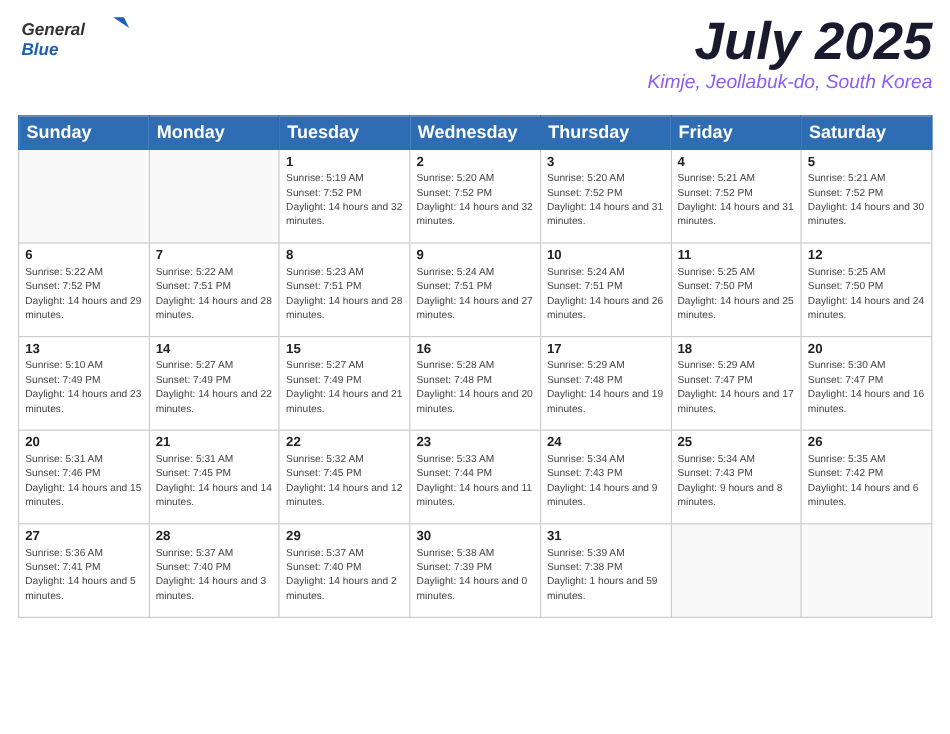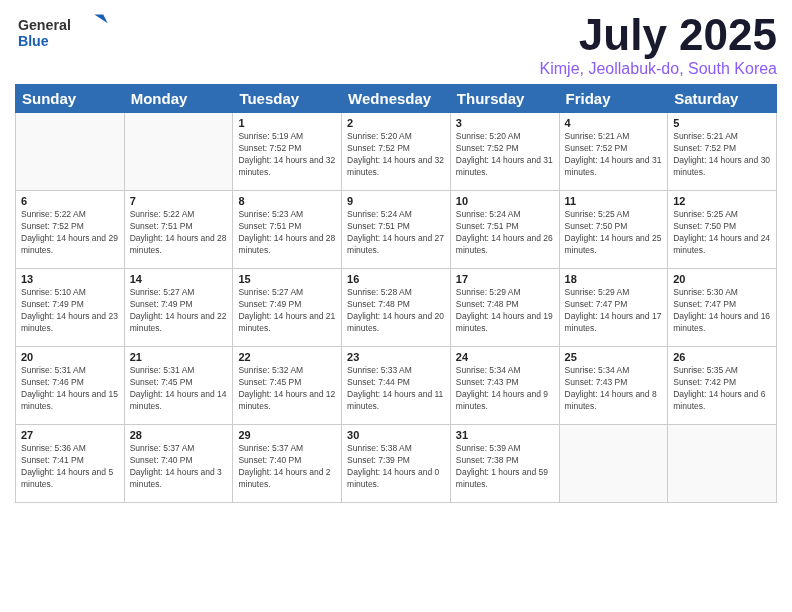--- a/index.html
+++ b/index.html
@@ -13,21 +13,22 @@
     .page {
       width: 792px;
       height: 612px;
       padding: 10px 15px;
       background: #fff;
     }
     .header {
       display: flex;
       justify-content: space-between;
       align-items: flex-start;
-      margin-bottom: 6px;
+      margin-bottom: 18px;
+      font-style: italic;
     }
     .logo {
       display: flex;
       flex-direction: column;
       align-items: flex-start;
     }
     .title-block {
       text-align: right;
     }
     .calendar-title {
@@ -310,21 +311,21 @@
           <span>Sunrise: 5:34 AM</span><br>
           <span>Sunset: 7:43 PM</span><br>
           <span>Daylight: 14 hours and 9 minutes.</span>
         </div>
       </td>
           <td>
         <div class="cell-day">25</div>
         <div class="cell-info">
           <span>Sunrise: 5:34 AM</span><br>
           <span>Sunset: 7:43 PM</span><br>
-          <span>Daylight: 14 hours and 8 minutes.</span>
+          <span>Daylight: 9 hours and 8 minutes.</span>
         </div>
       </td>
           <td>
         <div class="cell-day">26</div>
         <div class="cell-info">
           <span>Sunrise: 5:35 AM</span><br>
           <span>Sunset: 7:42 PM</span><br>
           <span>Daylight: 14 hours and 6 minutes.</span>
         </div>
       </td>

